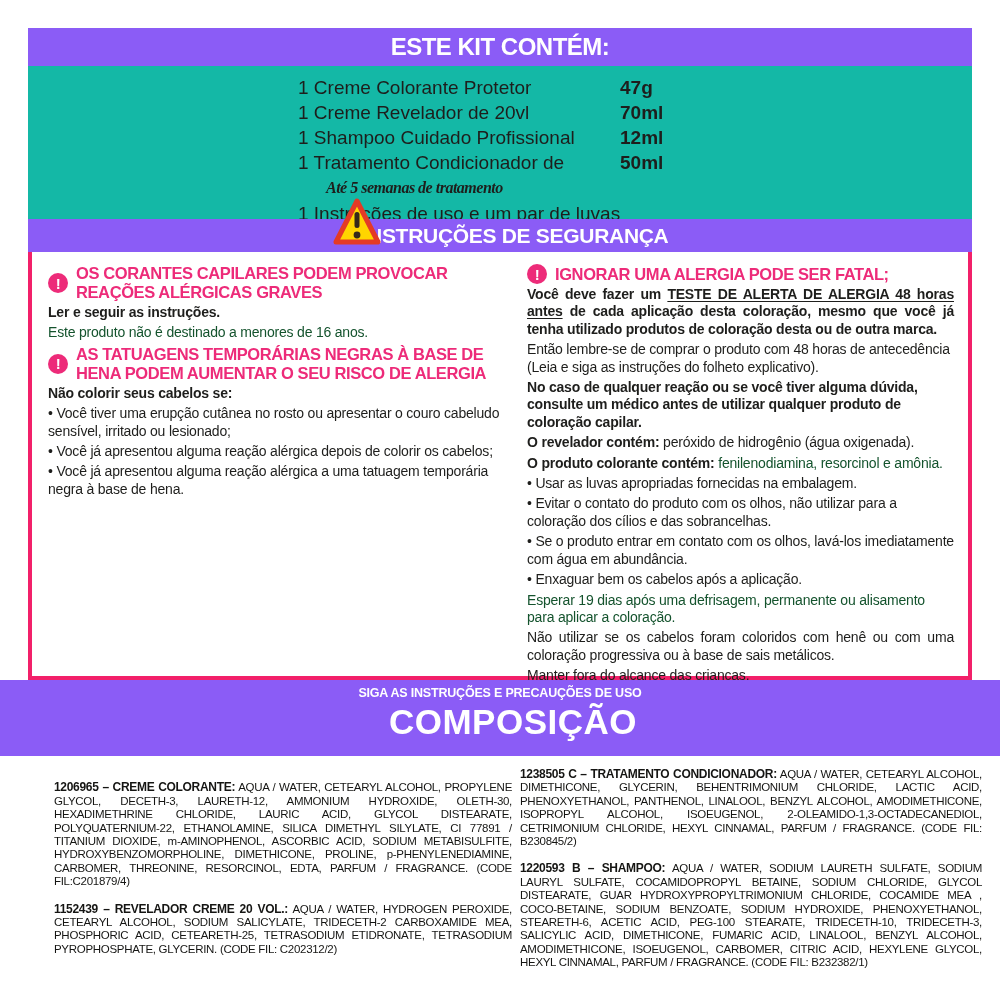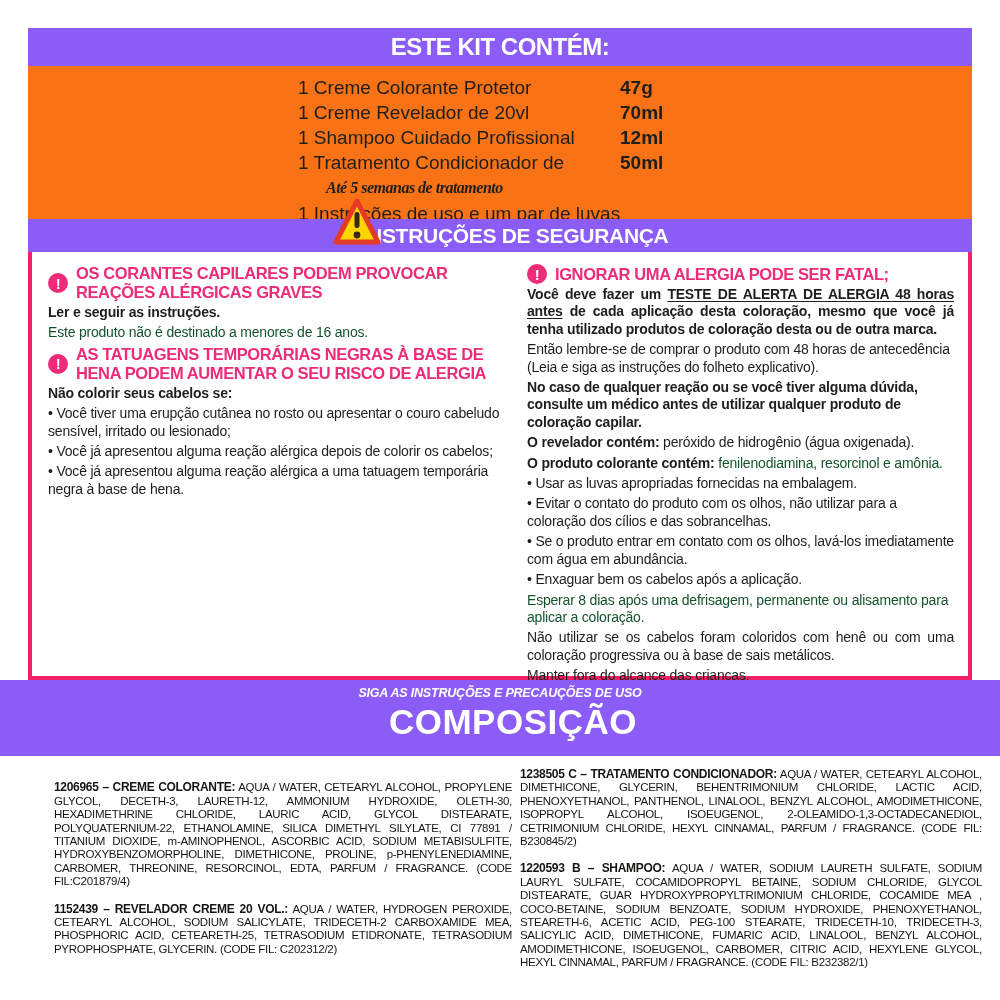--- a/index.html
+++ b/index.html
@@ -4,21 +4,21 @@
 <style>
   html,body{margin:0;padding:0;background:#fff;}
   .page{position:relative;width:1000px;height:1000px;background:#ffffff;overflow:hidden;
         font-family:"Liberation Sans","DejaVu Sans",sans-serif;color:#1e1e1c;}
 
   
   .kit-section{position:absolute;left:28px;top:28px;width:944px;}
   .band{background:#8b5cf6;color:#fff;font-weight:bold;text-align:center;}
   .band-kit{height:38px;display:flex;align-items:center;justify-content:center;
             font-size:24px;letter-spacing:-0.5px;}
-  .kit-body{height:153px;background:#f97316;box-sizing:border-box;padding-top:9px;}
+  .kit-body{height:153px;background:#14b8a6;box-sizing:border-box;padding-top:9px;}
   .kit-list{margin-left:270px;width:430px;font-size:19px;line-height:25px;}
   .kit-row{display:flex;}
   .kit-name{flex:0 0 322px;}
   .kit-amount{font-weight:bold;}
   .kit-note{font-family:"Liberation Serif","DejaVu Serif",serif;font-style:italic;font-weight:bold;
             font-size:16px;line-height:26px;margin-left:28px;letter-spacing:-0.5px;}
   .kit-last{line-height:25px;}
 
   
   .band-safety{position:absolute;left:28px;top:219px;width:944px;height:33px;
@@ -43,21 +43,21 @@
   .b{font-weight:bold;}
   .pink-text{color:#14532d;}
   .u{text-decoration:underline;text-underline-offset:2px;}
   .bullet{position:relative;}
   .bullet::before{content:"• ";}
   .just{text-align:justify;}
 
   
   .band-comp{position:absolute;left:0;top:680px;width:1000px;height:76px;
              box-sizing:border-box;padding-top:7px;}
-  .band-small{font-size:12.5px;line-height:13.5px;letter-spacing:-0.2px;font-style:italic;}
+  .band-small{font-size:12.5px;line-height:13.5px;letter-spacing:-0.2px;}
   .comp-title{font-size:35px;line-height:40px;letter-spacing:0.5px;margin-top:1px;margin-left:26px;}
 
   
   .composition{position:absolute;left:54px;top:768px;width:928px;display:flex;gap:8px;align-items:center;}
   .comp-col{font-size:11.5px;line-height:13.4px;letter-spacing:-0.3px;color:#151513;}
   .comp-col-left{flex:0 0 458px;}
   .comp-col-right{flex:1 1 auto;}
   .comp-p{margin:0 0 14px 0;text-align:justify;}
   .comp-label{font-weight:bold;font-size:12px;}
 </style>
@@ -130,21 +130,21 @@
       </div>
       <p class="b just"><span>Você deve fazer um </span><span class="u">TESTE DE ALERTA DE ALERGIA 48 horas antes</span><span> de cada aplicação desta coloração, mesmo que você já tenha utilizado produtos de coloração desta ou de outra marca.</span></p>
       <p>Então lembre-se de comprar o produto com 48 horas de antecedência (Leia e siga as instruções do folheto explicativo).</p>
       <p class="b">No caso de qualquer reação ou se você tiver alguma dúvida, consulte um médico antes de utilizar qualquer produto de coloração capilar.</p>
       <p><b>O revelador contém:</b><span> peróxido de hidrogênio (água oxigenada).</span></p>
       <p><b>O produto colorante contém:</b><span class="pink-text"> fenilenodiamina, resorcinol e amônia.</span></p>
       <p class="bullet">Usar as luvas apropriadas fornecidas na embalagem.</p>
       <p class="bullet">Evitar o contato do produto com os olhos, não utilizar para a coloração dos cílios e das sobrancelhas.</p>
       <p class="bullet">Se o produto entrar em contato com os olhos, lavá-los imediatamente com água em abundância.</p>
       <p class="bullet">Enxaguar bem os cabelos após a aplicação.</p>
-      <p class="pink-text">Esperar 8 dias após uma defrisagem, permanente ou alisamento para aplicar a coloração.</p>
+      <p class="pink-text">Esperar 19 dias após uma defrisagem, permanente ou alisamento para aplicar a coloração.</p>
       <p class="just">Não utilizar se os cabelos foram coloridos com henê ou com uma coloração progressiva ou à base de sais metálicos.</p>
       <p>Manter fora do alcance das crianças.</p>
       <p>CUIDADO: contém substâncias passíveis de causar irritação na pele de determinadas pessoas.</p>
     </div>
   </div>
 
   <div class="band band-comp">
     <div class="band-small">SIGA AS INSTRUÇÕES E PRECAUÇÕES DE USO</div>
     <div class="comp-title">COMPOSIÇÃO</div>
   </div>

